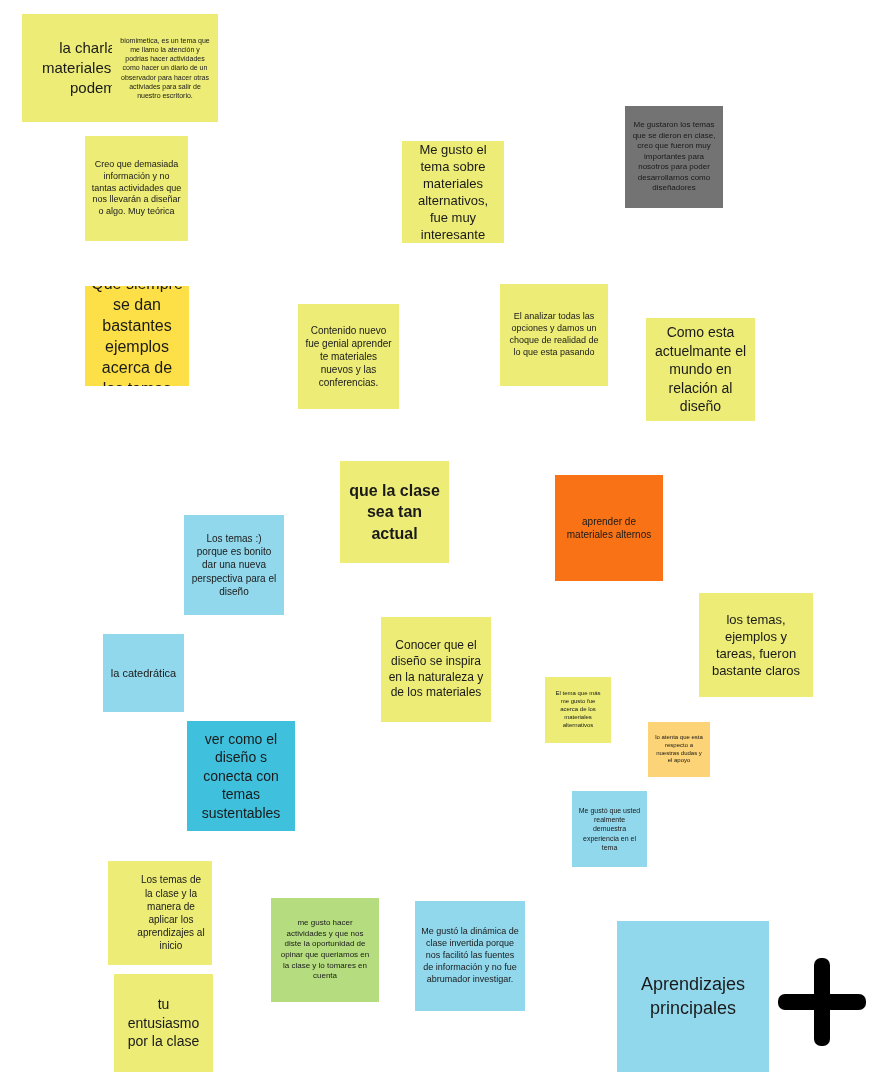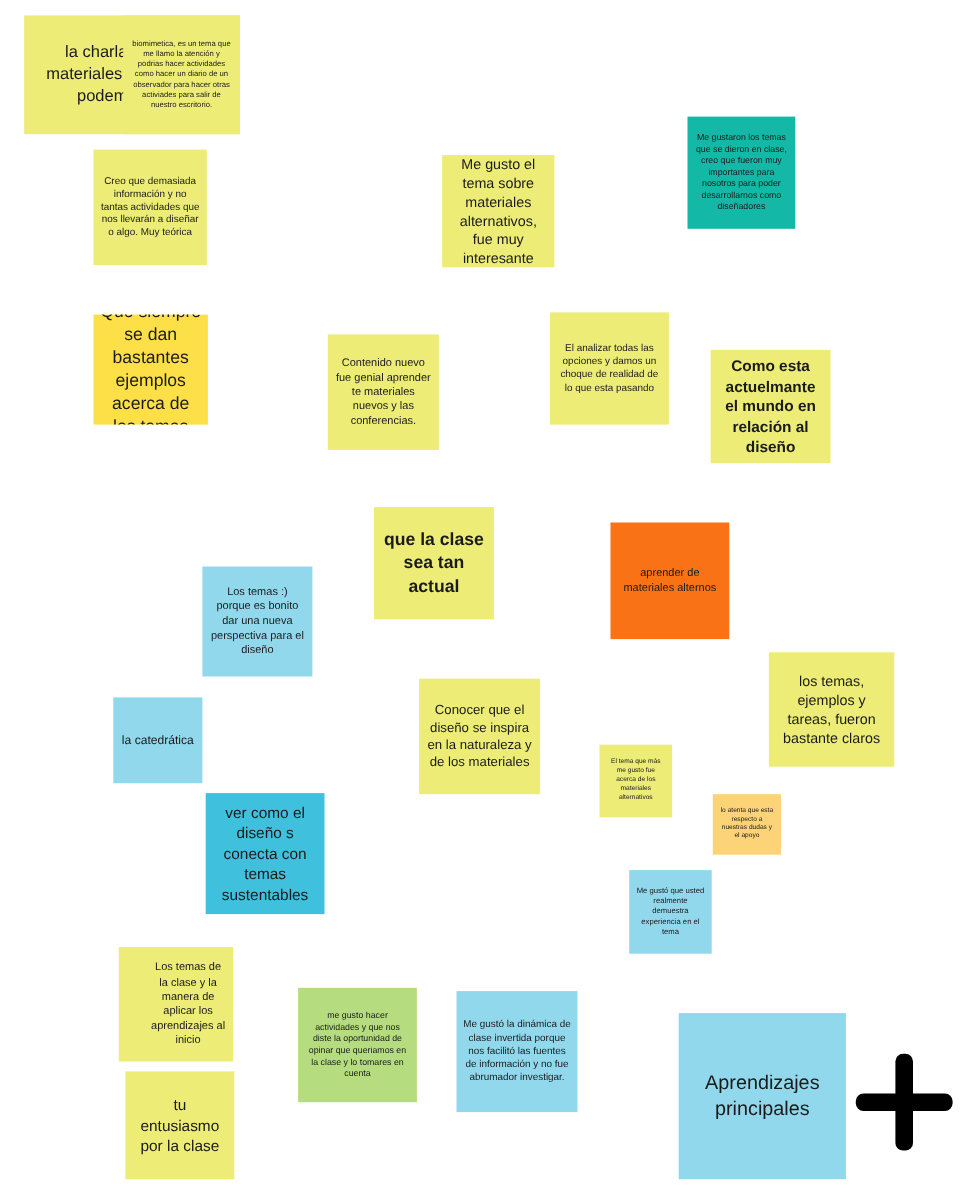--- a/index.html
+++ b/index.html
@@ -49,33 +49,33 @@
     </div>
     <div class="note" style="left: 112px; top: 14px; width: 106px; height: 108px; background: rgb(236, 236, 119); font-size: 7px; color: rgb(26, 26, 26);">
       <span class="txt">biomimetica, es un tema que me llamo la atención y podrias hacer actividades como hacer un diario de un observador para hacer otras activiades para salir de nuestro escritorio.</span>
     </div>
     <div class="note" style="left: 85px; top: 136px; width: 103px; height: 105px; background: rgb(236, 236, 119); font-size: 9px; color: rgb(26, 26, 26);">
       <span class="txt">Creo que demasiada información y no tantas actividades que nos llevarán a diseñar o algo. Muy teórica</span>
     </div>
     <div class="note" style="left: 402px; top: 141px; width: 102px; height: 102px; background: rgb(236, 236, 119); font-size: 13px; color: rgb(26, 26, 26);">
       <span class="txt">Me gusto el tema sobre materiales alternativos, fue muy interesante</span>
     </div>
-    <div class="note" style="left: 625px; top: 106px; width: 98px; height: 102px; background: #14b8a6; font-size: 8px; color: rgb(26, 26, 26);">
+    <div class="note" style="left: 625px; top: 106px; width: 98px; height: 102px; background: #737373; font-size: 8px; color: rgb(26, 26, 26);">
       <span class="txt">Me gustaron los temas que se dieron en clase, creo que fueron muy importantes para nosotros para poder desarrollarnos como diseñadores</span>
     </div>
     <div class="note" style="left: 85px; top: 286px; width: 104px; height: 100px; background: #fde047; font-size: 16px; color: rgb(26, 26, 26);">
       <span class="txt">Que siempre se dan bastantes ejemplos acerca de los temas</span>
     </div>
     <div class="note" style="left: 298px; top: 304px; width: 101px; height: 105px; background: rgb(236, 236, 119); font-size: 10px; color: rgb(26, 26, 26);">
       <span class="txt">Contenido nuevo fue genial aprender te materiales nuevos y las conferencias.</span>
     </div>
     <div class="note" style="left: 500px; top: 284px; width: 108px; height: 102px; background: rgb(236, 236, 119); font-size: 9px; color: rgb(26, 26, 26);">
       <span class="txt">El analizar todas las opciones y damos un choque de realidad de lo que esta pasando</span>
     </div>
-    <div class="note" style="left: 646px; top: 318px; width: 109px; height: 103px; background: rgb(236, 236, 119); font-size: 14px; color: rgb(26, 26, 26); font-weight: bold;">
+    <div class="note" style="left: 646px; top: 318px; width: 109px; height: 103px; background: rgb(236, 236, 119); font-size: 14px; color: rgb(26, 26, 26);">
       <span class="txt">Como esta actuelmante el mundo en relación al diseño</span>
     </div>
     <div class="note" style="left: 340px; top: 461px; width: 109px; height: 102px; background: rgb(236, 236, 119); font-size: 16px; color: rgb(26, 26, 26); font-weight: bold;">
       <span class="txt">que la clase sea tan actual</span>
     </div>
     <div class="note" style="left: 555px; top: 475px; width: 108px; height: 106px; background: #f97316; font-size: 10px; color: rgb(26, 26, 26);">
       <span class="txt">aprender de materiales alternos</span>
     </div>
     <div class="note" style="left: 184px; top: 515px; width: 100px; height: 100px; background: rgb(146, 216, 236); font-size: 10px; color: rgb(26, 26, 26);">
       <span class="txt">Los temas :) porque es bonito dar una nueva perspectiva para el diseño</span>

